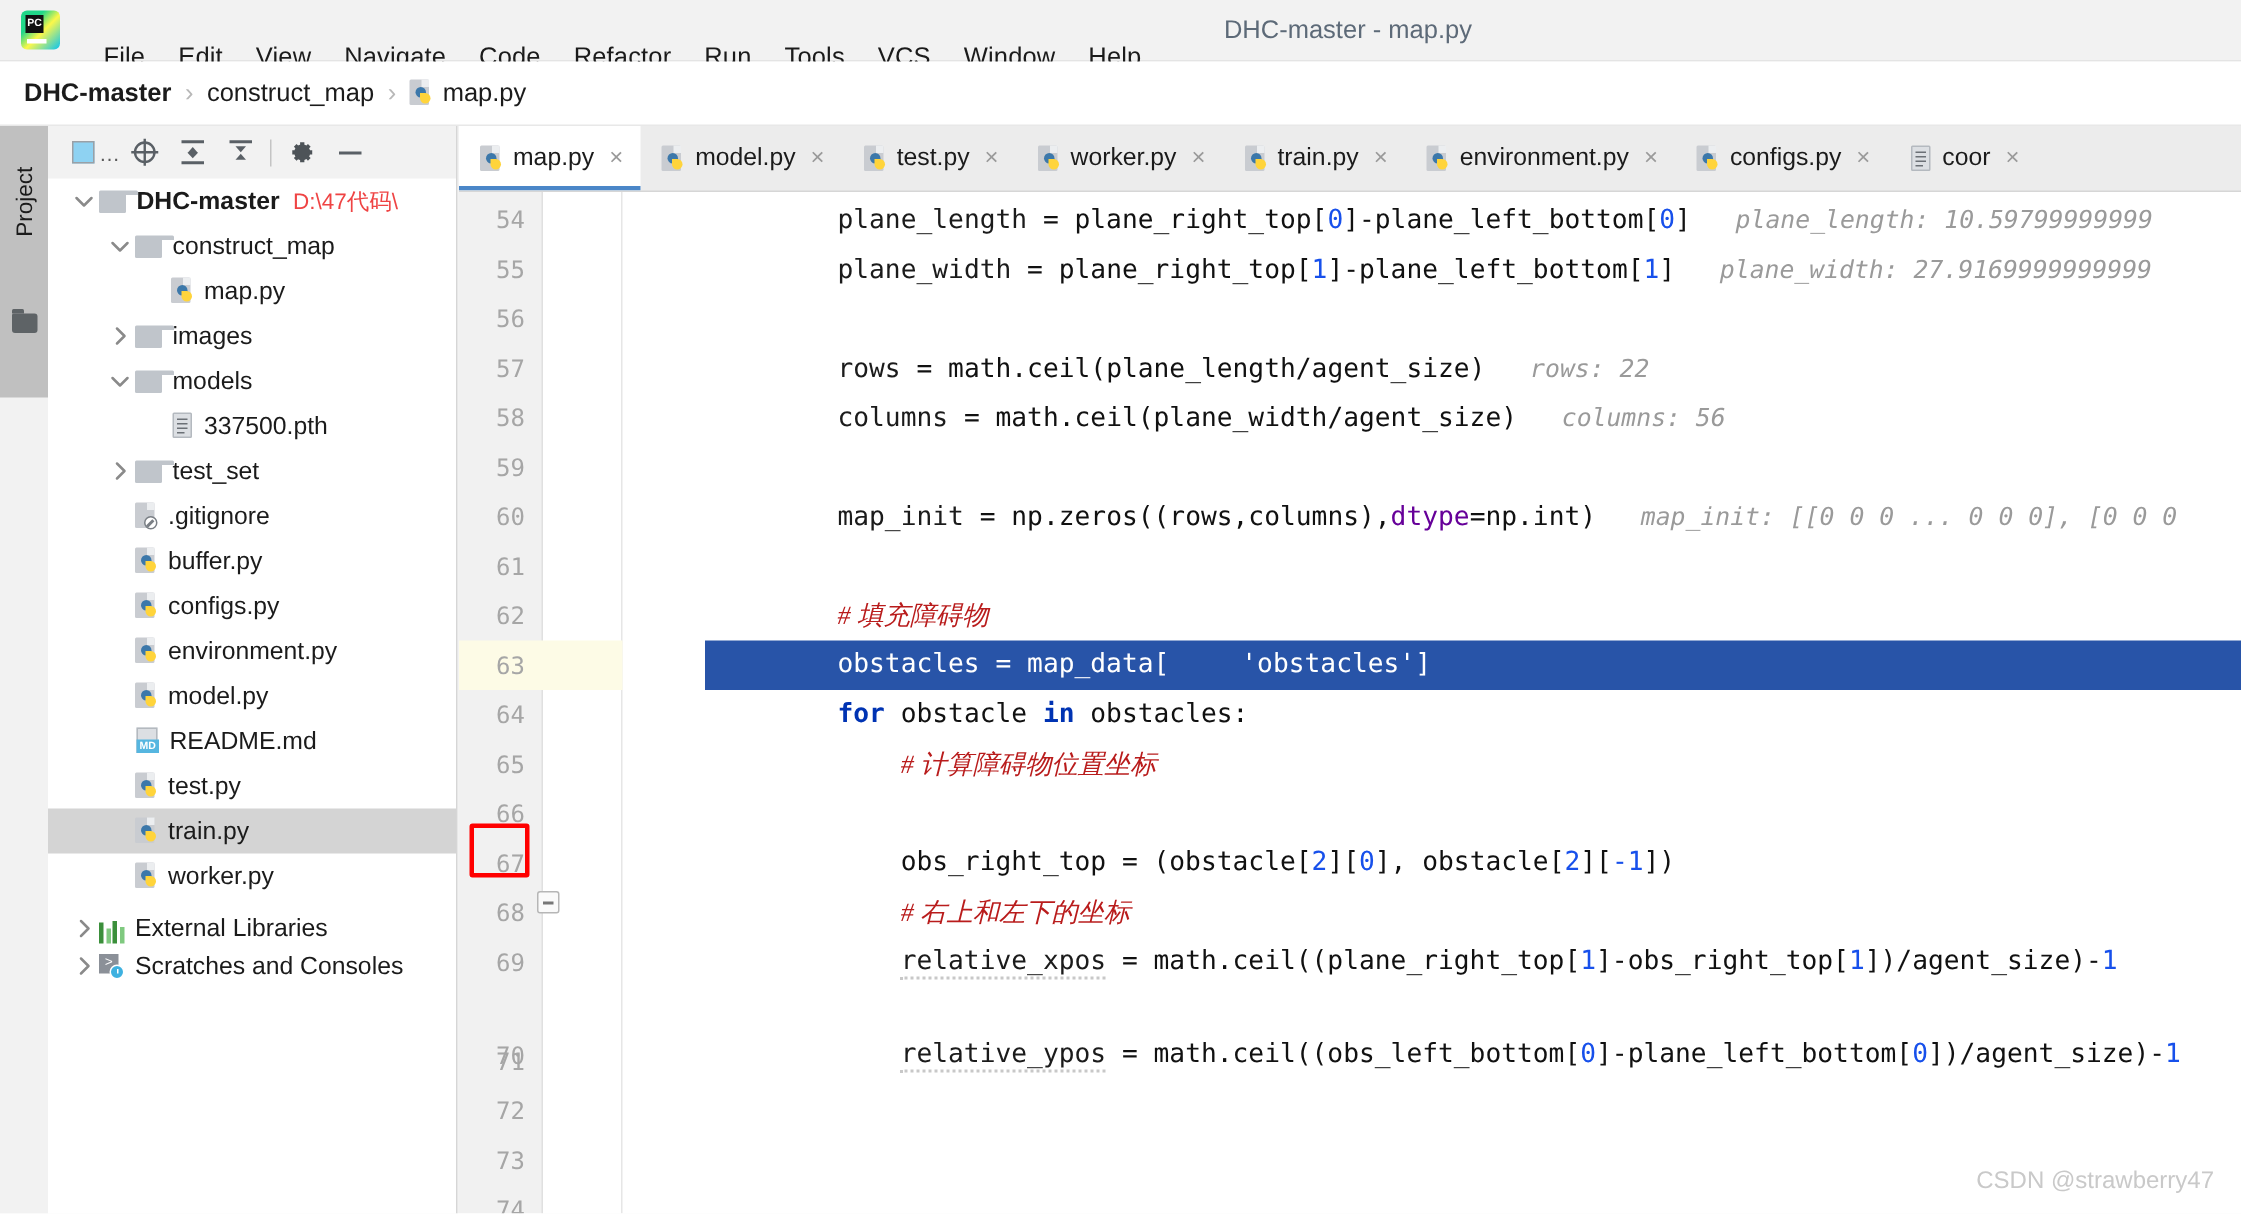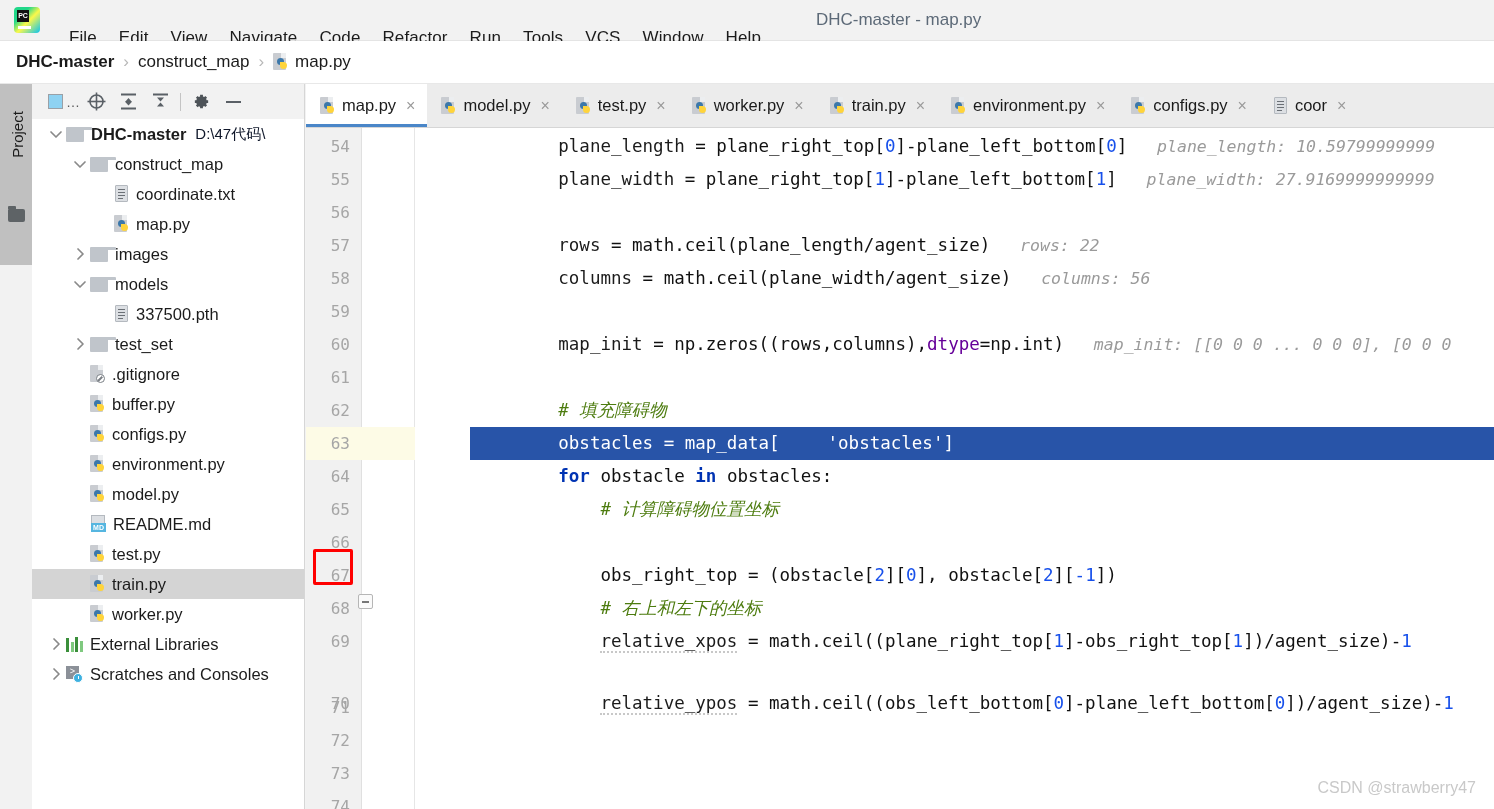--- a/index.html
+++ b/index.html
@@ -150,21 +150,21 @@
   .folder-icon .body {
     position:absolute; left:0; top:2px; width:18px; height:13px;
     background:#c0c5cb; border-radius:1px;
   }
   .folder-icon .tab {
     position:absolute; left:0; top:0px; width:8px; height:3px;
     background:#c0c5cb; border-radius:1px 1px 0 0;
   }
   .tree-label { font-size: 16.5px; color: #1b1b1b; }
   .tree-label.bold { font-weight: bold; }
-  .tree-path { font-size: 15px; color: #0f172a; margin-left: 9px; }
+  .tree-path { font-size: 15px; color: #ef4444; margin-left: 9px; }
   .lib-icon {
     width: 17px; height: 16px; position: relative; flex: 0 0 auto; margin-right: 7px;
     display: flex; align-items: flex-end; gap: 1.5px;
   }
   .lib-icon i { display:block; width: 3px; background:#4fa84f; }
   .scr-icon {
     width: 17px; height: 17px; position: relative; flex: 0 0 auto; margin-right: 7px;
   }
   .scr-icon .sq {
     position:absolute; left:0; top:0; width:13px; height:13px; background:#8b9098;
@@ -251,21 +251,21 @@
   }
   .row.highlight .lnum-band {
     position: absolute; left: 0; width: 109px; top: 0; height: 33px; background: #fdfbe6;
   }
   .row.highlight .codetext { color: #ffffff; }
 
   
   .kw { color: #0033b3; font-weight: bold; }
   .num { color: #1750eb; }
   .str { color: #067d17; margin-left: 48px; }
-  .cmt { color: #4d7c0f; font-style: italic; }
+  .cmt { color: #b91c1c; font-style: italic; font-family: Liberation Serif, serif; }
   .param { color: #660099; }
   .hint { color: #9a9a9a; font-style: italic; font-size: 16.5px; }
   .local { color: #1b1b1b; }
   .warnul { border-bottom: 2px dotted #c8c8c8; }
   .highlight .kw, .highlight .num, .highlight .str { color:#ffffff; }
 
   .red-box {
     position: absolute; left: 7px; top: 421px; width: 40px; height: 36px;
     border: 3px solid #ff0000; border-radius: 2px; pointer-events: none;
   }
@@ -401,84 +401,73 @@
             </svg>
           </span>
           <span class="folder-icon">
             <span class="tab"></span>
             <span class="body"></span>
           </span>
           <span class="tree-label">construct_map</span>
         </div>
         <div class="tree-row" style="padding-left: 62px;">
           <span class="chev"></span>
+          <span class="py-icon">
+            <span class="sheet"></span>
+            <span class="fold"></span>
+            <span class="snakeb"></span>
+            <span class="snakey"></span>
+          </span>
+          <span class="tree-label">map.py</span>
+        </div>
+        <div class="tree-row" style="padding-left: 38px;">
+          <span class="chev">
+            <svg width="16" height="16" viewBox="0 0 16 16">
+              <path d="M6 3 L11 8 L6 13" fill="none" stroke="#8a8a8a" stroke-width="1.7" stroke-linecap="round" stroke-linejoin="round"></path>
+            </svg>
+          </span>
+          <span class="folder-icon">
+            <span class="tab"></span>
+            <span class="body"></span>
+          </span>
+          <span class="tree-label">images</span>
+        </div>
+        <div class="tree-row" style="padding-left: 38px;">
+          <span class="chev">
+            <svg width="16" height="16" viewBox="0 0 16 16">
+              <path d="M3 6 L8 11 L13 6" fill="none" stroke="#8a8a8a" stroke-width="1.7" stroke-linecap="round" stroke-linejoin="round"></path>
+            </svg>
+          </span>
+          <span class="folder-icon">
+            <span class="tab"></span>
+            <span class="body"></span>
+          </span>
+          <span class="tree-label">models</span>
+        </div>
+        <div class="tree-row" style="padding-left: 62px;">
+          <span class="chev"></span>
           <span class="txt-icon">
             <span class="sheet"></span>
             <span class="ln" style="top:4px"></span>
             <span class="ln" style="top:7px"></span>
             <span class="ln" style="top:10px"></span>
             <span class="ln" style="top:13px;width:5px"></span>
           </span>
-          <span class="tree-label">coordinate.txt</span>
-        </div>
-        <div class="tree-row" style="padding-left: 62px;">
-          <span class="chev"></span>
-          <span class="py-icon">
-            <span class="sheet"></span>
-            <span class="fold"></span>
-            <span class="snakeb"></span>
-            <span class="snakey"></span>
-          </span>
-          <span class="tree-label">map.py</span>
+          <span class="tree-label">337500.pth</span>
         </div>
         <div class="tree-row" style="padding-left: 38px;">
           <span class="chev">
             <svg width="16" height="16" viewBox="0 0 16 16">
               <path d="M6 3 L11 8 L6 13" fill="none" stroke="#8a8a8a" stroke-width="1.7" stroke-linecap="round" stroke-linejoin="round"></path>
             </svg>
           </span>
           <span class="folder-icon">
             <span class="tab"></span>
             <span class="body"></span>
           </span>
-          <span class="tree-label">images</span>
-        </div>
-        <div class="tree-row" style="padding-left: 38px;">
-          <span class="chev">
-            <svg width="16" height="16" viewBox="0 0 16 16">
-              <path d="M3 6 L8 11 L13 6" fill="none" stroke="#8a8a8a" stroke-width="1.7" stroke-linecap="round" stroke-linejoin="round"></path>
-            </svg>
-          </span>
-          <span class="folder-icon">
-            <span class="tab"></span>
-            <span class="body"></span>
-          </span>
-          <span class="tree-label">models</span>
-        </div>
-        <div class="tree-row" style="padding-left: 62px;">
-          <span class="chev"></span>
-          <span class="txt-icon">
-            <span class="sheet"></span>
-            <span class="ln" style="top:4px"></span>
-            <span class="ln" style="top:7px"></span>
-            <span class="ln" style="top:10px"></span>
-            <span class="ln" style="top:13px;width:5px"></span>
-          </span>
-          <span class="tree-label">337500.pth</span>
-        </div>
-        <div class="tree-row" style="padding-left: 38px;">
-          <span class="chev">
-            <svg width="16" height="16" viewBox="0 0 16 16">
-              <path d="M6 3 L11 8 L6 13" fill="none" stroke="#8a8a8a" stroke-width="1.7" stroke-linecap="round" stroke-linejoin="round"></path>
-            </svg>
-          </span>
-          <span class="folder-icon">
-            <span class="tab"></span>
-            <span class="body"></span>
-          </span>
           <span class="tree-label">test_set</span>
         </div>
         <div class="tree-row" style="padding-left: 38px;">
           <span class="chev"></span>
           <span class="gitignore-icon">
             <span class="sheet"></span>
             <span class="fold"></span>
             <span class="ban"></span>
           </span>
           <span class="tree-label">.gitignore</span>
@@ -554,21 +543,21 @@
         <div class="tree-row" style="padding-left: 38px;">
           <span class="chev"></span>
           <span class="py-icon">
             <span class="sheet"></span>
             <span class="fold"></span>
             <span class="snakeb"></span>
             <span class="snakey"></span>
           </span>
           <span class="tree-label">worker.py</span>
         </div>
-        <div class="tree-row" style="padding-left: 14px;">
+        <div class="tree-row" style="padding-left: 14px; align-items: flex-end;">
           <span class="chev">
             <svg width="16" height="16" viewBox="0 0 16 16">
               <path d="M6 3 L11 8 L6 13" fill="none" stroke="#8a8a8a" stroke-width="1.7" stroke-linecap="round" stroke-linejoin="round"></path>
             </svg>
           </span>
           <span class="lib-icon">
             <i style="height:14px;background:#3b8f3b"></i>
             <i style="height:10px;background:#7fc97f"></i>
             <i style="height:15px;background:#3b8f3b"></i>
             <i style="height:11px;background:#7fc97f"></i>

